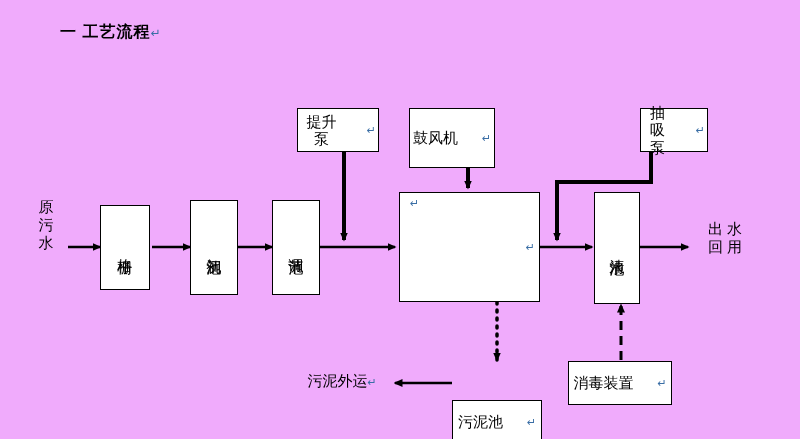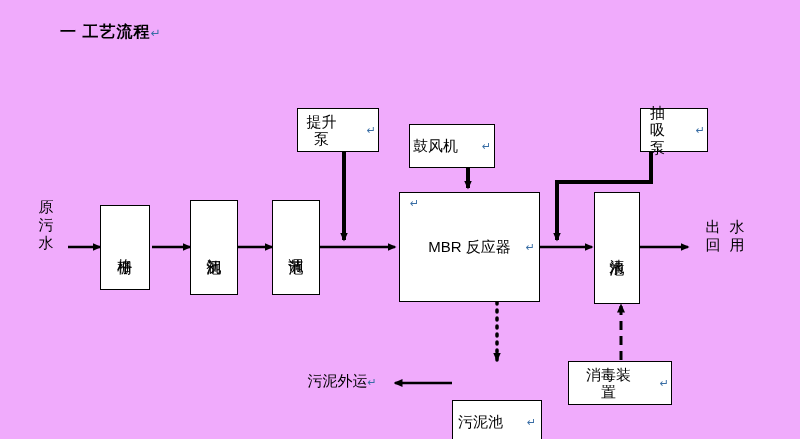--- a/index.html
+++ b/index.html
@@ -120,65 +120,64 @@
 
     <line x1="452" y1="383" x2="395" y2="383" stroke="#000" stroke-width="2.5" marker-end="url(#ah)"></line>
 
     <line x1="621" y1="360" x2="621" y2="305" stroke="#000" stroke-width="3" stroke-dasharray="9,6" marker-end="url(#ah)"></line>
   </svg>
 
   <div class="freetext" style="left:24px; top:198px; width:44px;">原
 污
 水</div>
 
-  <div class="freetext" style="left:690px; top:220px; width:70px;font-family:Liberation Mono, monospace;">出 水
+  <div class="freetext" style="left:690px; top:220px; width:70px;">出 水
 回 用</div>
 
   <div class="node vert" style="left:100px; top:205px; width:50px; height:85px;">
       <span>格栅</span>
     </div>
 
   <div class="node" style="left:190px; top:200px; width:48px; height:95px; font-size:15px;">
       <span style="writing-mode:vertical-rl; text-orientation:upright; letter-spacing:1px;">初沉池</span>
     </div>
 
   <div class="node" style="left:272px; top:200px; width:48px; height:95px;">
       <span style="writing-mode:vertical-rl; text-orientation:upright; letter-spacing:1px;">调节池</span>
     </div>
 
   <div class="node node-mbr" style="left:399px; top:192px; width:141px; height:110px;">
     <span class="mbr-mark">↵</span>
-    <span>MBR 反应器</span>
     <span class="mbr-mark-r">↵</span>
   </div>
 
   <div class="node" style="left:594px; top:192px; width:46px; height:112px;">
       <span style="writing-mode:vertical-rl; text-orientation:upright; letter-spacing:1px;">清水池</span>
     </div>
 
   <div class="node" style="left:297px; top:108px; width:82px; height:44px;">
       <span>提升泵</span>
       <span class="lbl-mark">↵</span>
     </div>
 
-  <div class="node" style="left:409px; top:124px; width:86px; height:44px;">
+  <div class="node" style="left:409px; top:108px; width:86px; height:60px;">
       <span>鼓风机</span>
       <span class="lbl-mark">↵</span>
     </div>
 
   <div class="node" style="left:640px; top:108px; width:68px; height:44px;">
       <span>抽吸泵</span>
       <span class="lbl-mark">↵</span>
     </div>
 
   <div class="node" style="left:452px; top:361px; width:90px; height:44px;margin-top:39px;">
       <span>污泥池</span>
       <span class="lbl-mark">↵</span>
     </div>
 
-  <div class="node" style="left:568px; top:361px; width:104px; height:44px;padding-left:12px;">
+  <div class="node" style="left:568px; top:361px; width:104px; height:44px;">
       <span>消毒装置</span>
       <span class="lbl-mark">↵</span>
     </div>
 
   <div class="freetext" style="left:288px; top:372px; width:108px; text-align:center;"><span>污泥外运</span><span class="lbl-mark">↵</span></div>
 
 </div>
 
 </body></html>

